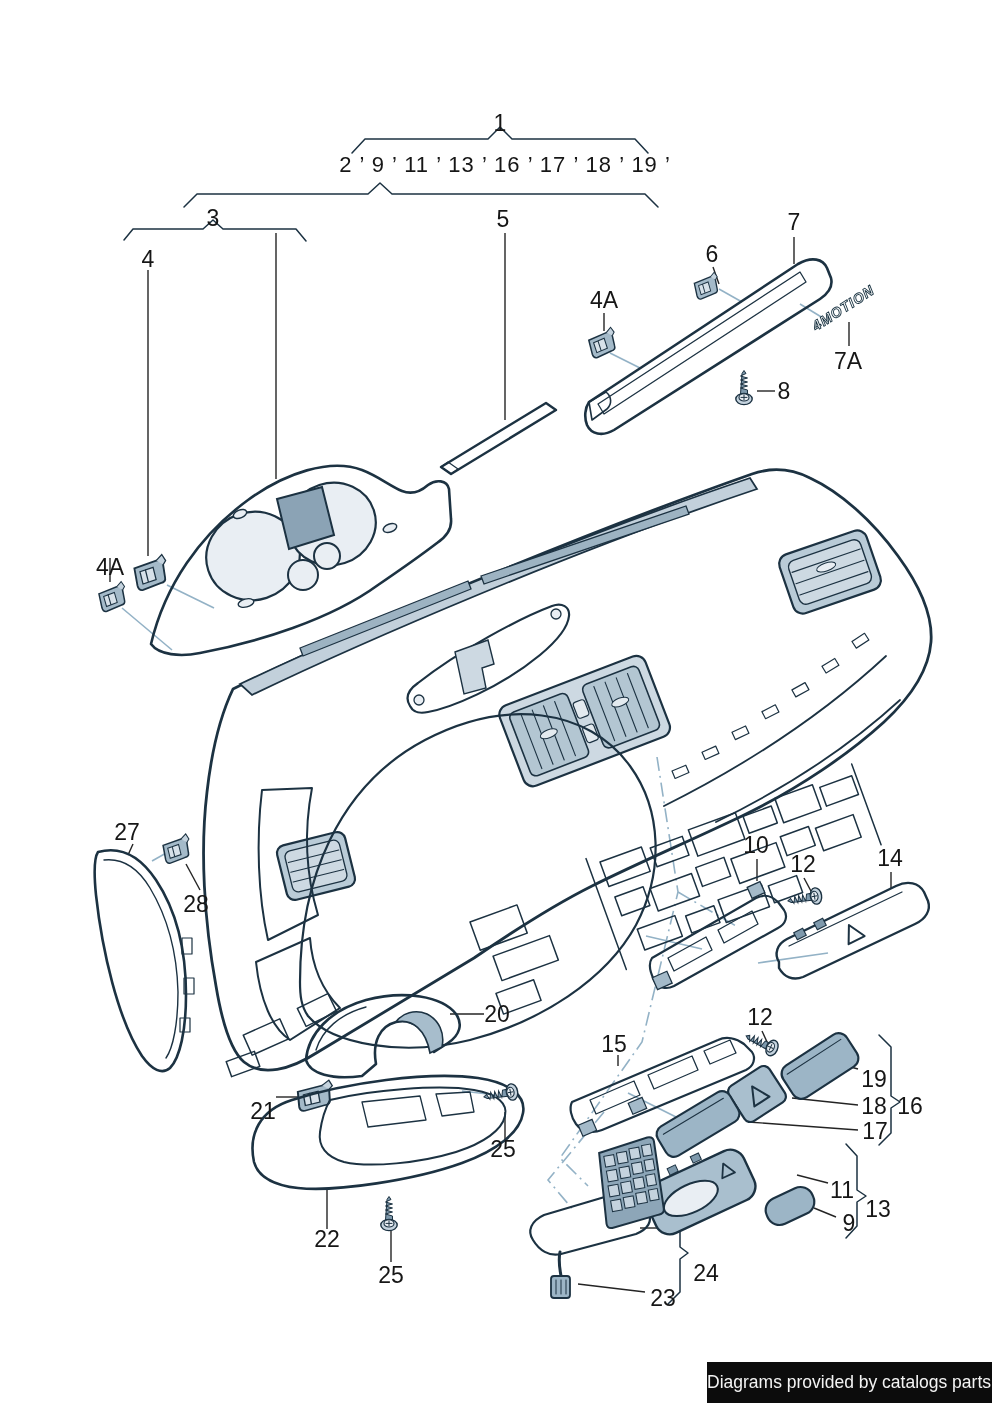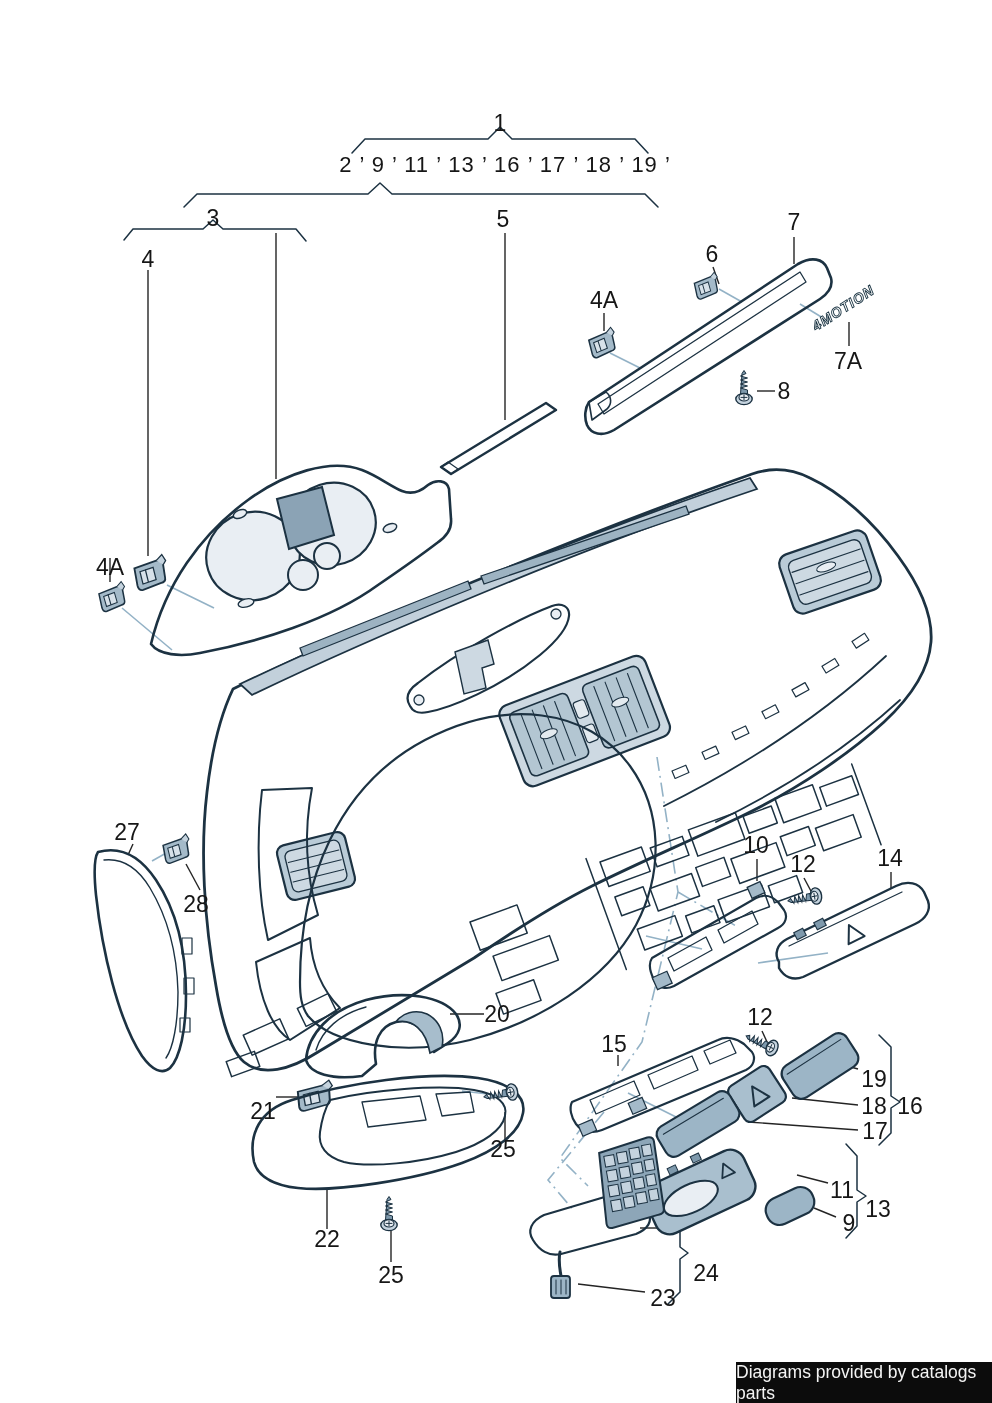--- a/index.html
+++ b/index.html
@@ -9,22 +9,22 @@
   html,body{margin:0;padding:0;background:var(--bg);width:992px;height:1403px;overflow:hidden;}
   .stage{position:relative;width:992px;height:1403px;font-family:"Liberation Sans",sans-serif;}
   svg{position:absolute;left:0;top:0;}
   .lbl{font:23px "Liberation Sans",sans-serif;fill:#161616;text-anchor:middle;}
   .series{font:22px "Liberation Sans",sans-serif;fill:#161616;text-anchor:middle;letter-spacing:1px;}
   .badge{font:italic bold 14px "Liberation Sans",sans-serif;fill:#ffffff;stroke:#16303f;stroke-width:0.9;letter-spacing:1px;text-anchor:middle;}
   .ink{stroke:var(--ink);fill:none;stroke-linejoin:round;stroke-linecap:round;}
   .lead{stroke:#242424;stroke-width:1.4;fill:none;}
   .pale{stroke:var(--leader);stroke-width:1.6;fill:none;}
   .paledash{stroke:var(--leader);stroke-width:1.6;fill:none;stroke-dasharray:14 5 2 5;}
-  .credit{position:absolute;right:0;bottom:0;width:256px;height:41px;background:#0c0c0c;
-          display:flex;align-items:center;justify-content:center;}
+  .credit{position:absolute;right:0;bottom:0;width:285px;height:41px;background:#0c0c0c;
+          display:flex;align-items:center;justify-content:flex-start;}
   .credit span{color:#f4f4f4;font-size:17.5px;font-family:"Liberation Sans",sans-serif;}
 </style>
 </head>
 <body>
 
 <div class="stage">
 <svg width="992" height="1403" viewBox="0 0 992 1403">
   <defs>
     <g id="screw">
       <path d="M -3.5,-5 L 3.5,-5 L 3.5,-9 L -3.5,-11 L 3.5,-13 L -3.5,-15 L 3.5,-17 L -3.5,-19 L 3.5,-21 L -3.5,-23 L 2,-25.5 L 0,-28.5 L -2,-25.5 Z" fill="#7e99ac" stroke="#1c3242" stroke-width="1"></path>

